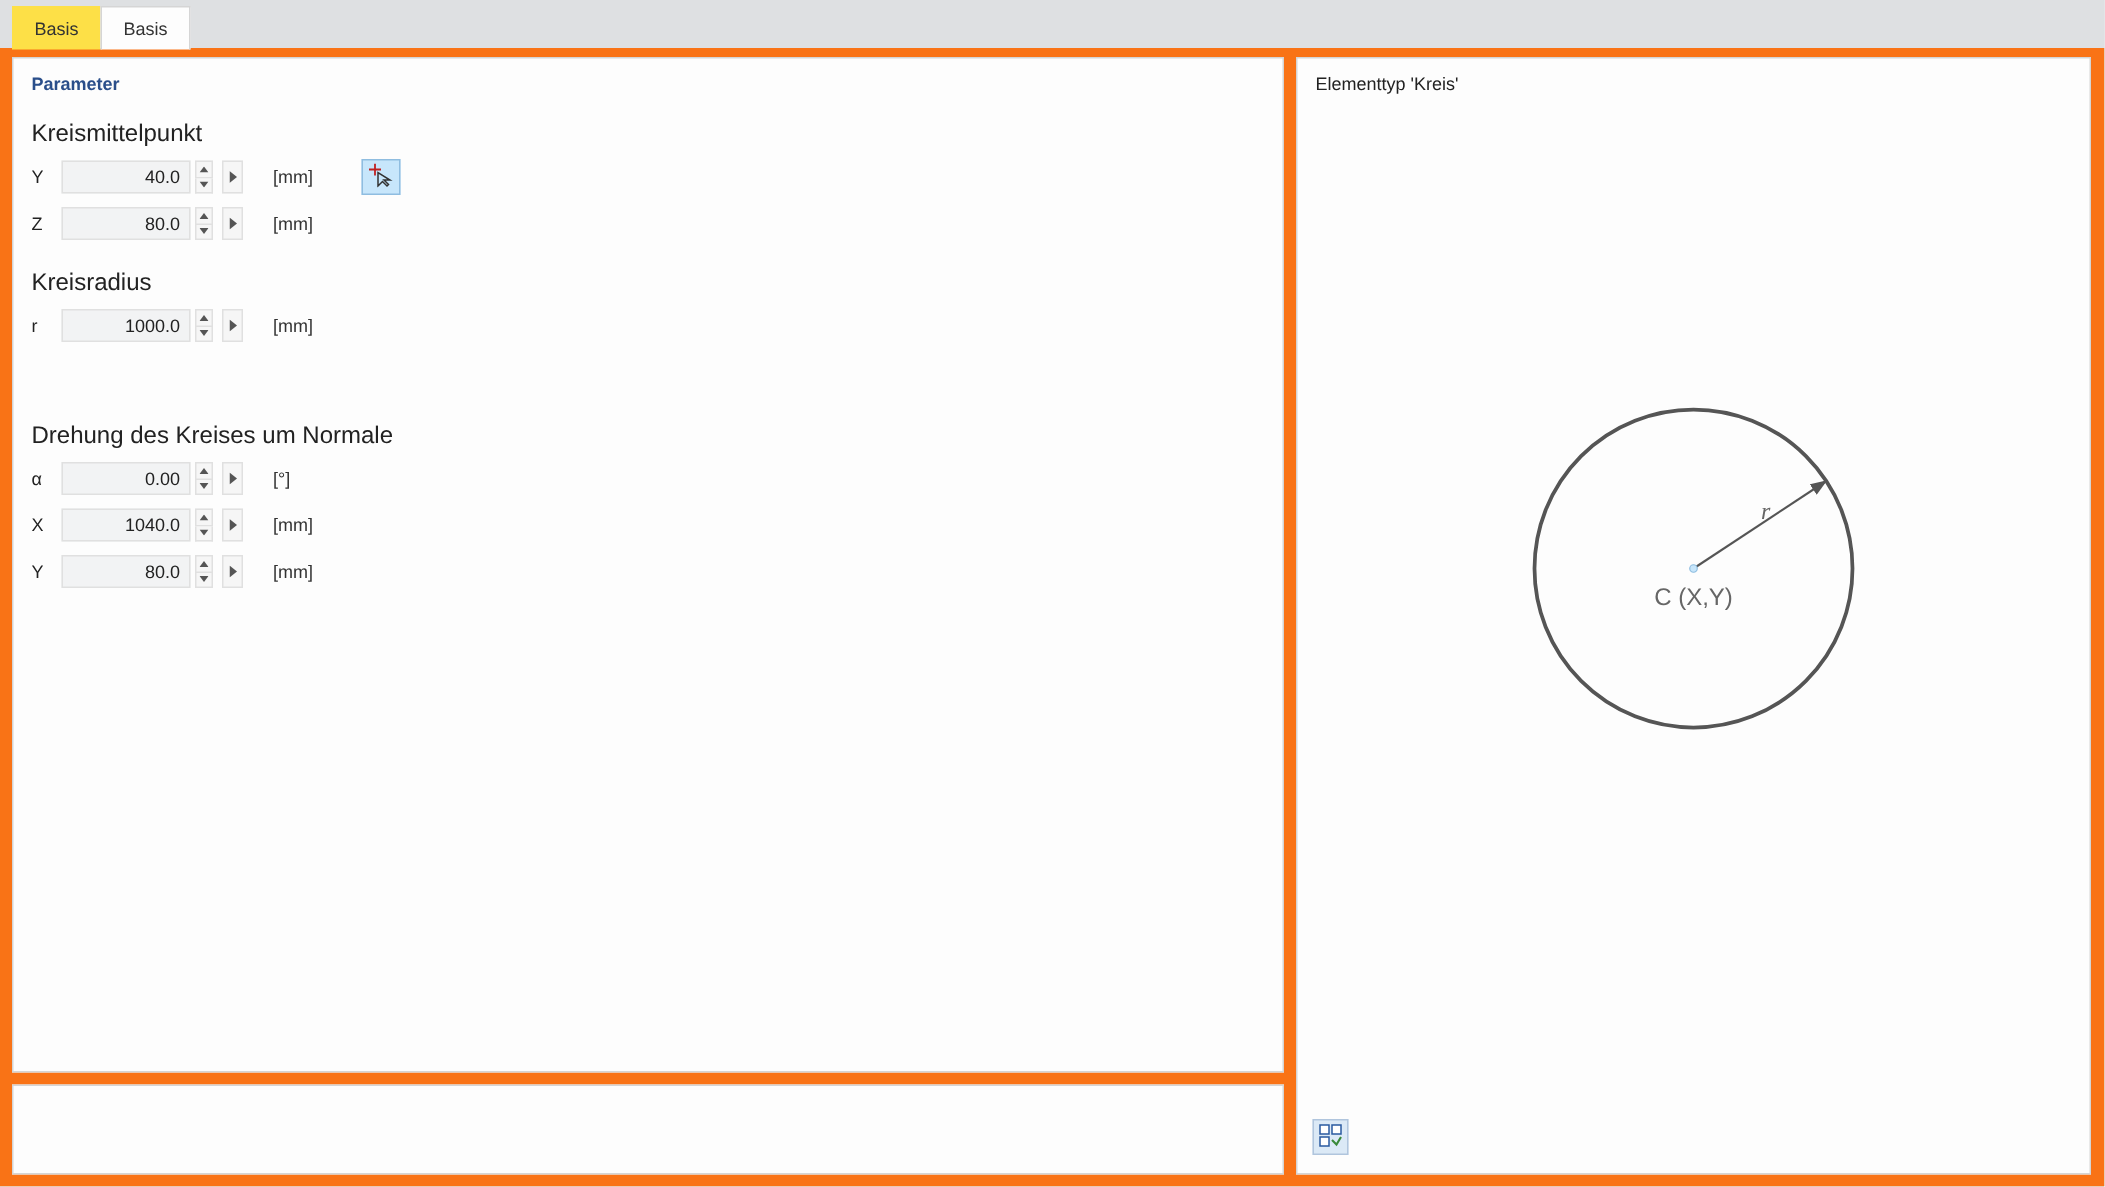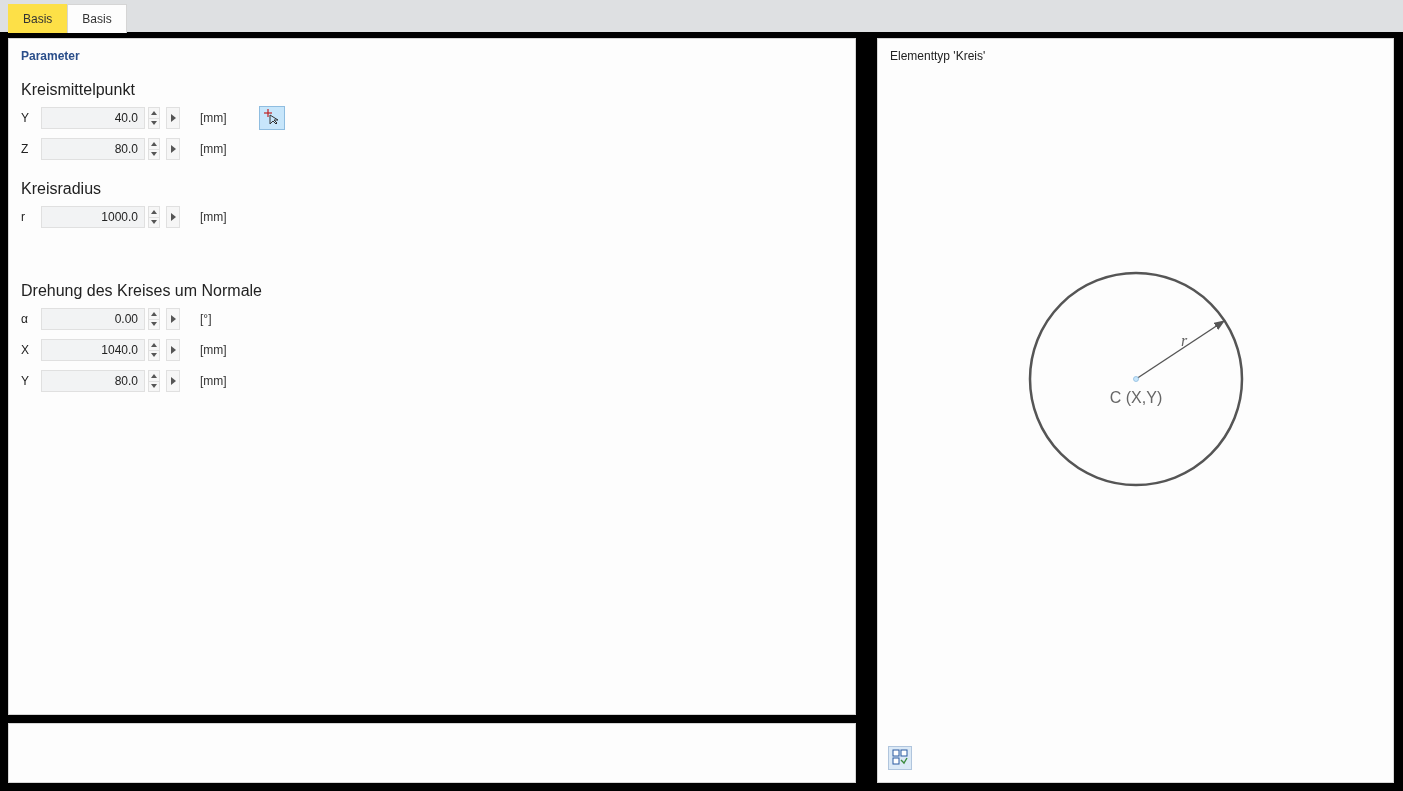--- a/index.html
+++ b/index.html
@@ -41,23 +41,23 @@
     background: #fdfdfd;
     border-color: #d5d5d5;
     border-top: 1px solid #d5d5d5;
     border-left: 1px solid #d5d5d5;
     border-right: 1px solid #d5d5d5;
   }
   
   .workarea {
     flex: 1;
     display: flex;
-    gap: 21px;
+    gap: 8px;
     padding: 6px 9px 8px 8px;
-    background: #000000;
+    background: #f97316;
     min-height: 0;
   }
   .left-col {
     flex: 0 0 848px;
     display: flex;
     flex-direction: column;
     gap: 8px;
     min-width: 0;
   }
   .panel {
@@ -89,21 +89,21 @@
     height: 26px;
     gap: 4px;
     margin-bottom: 5px;
   }
   .param-name {
     width: 16px;
     font-size: 12px;
     color: #222;
   }
   .value-field {
-    width: 104px;
+    width: 86px;
     height: 22px;
     background: #f2f3f4;
     border: 1px solid #e0e0e0;
     text-align: right;
     padding: 2px 6px 2px 2px;
     font-size: 12px;
     font-family: inherit;
     color: #222;
   }
   .spinner {

